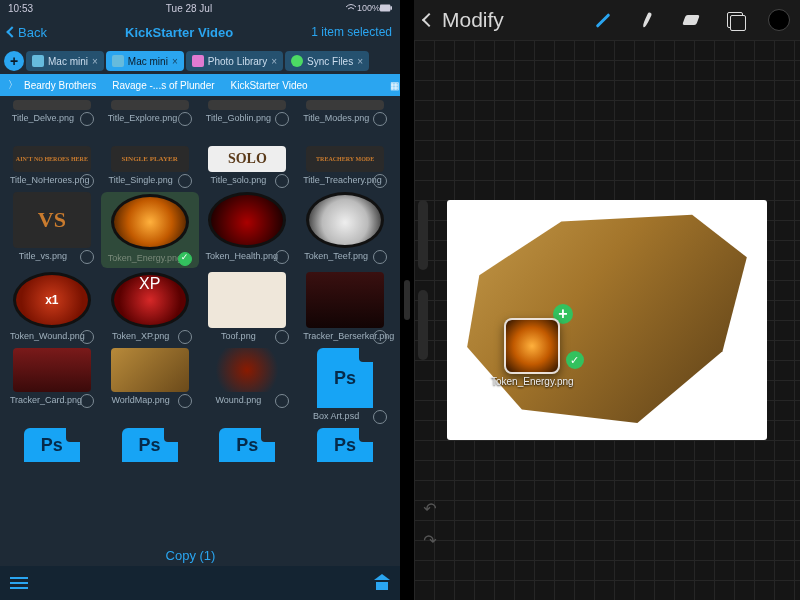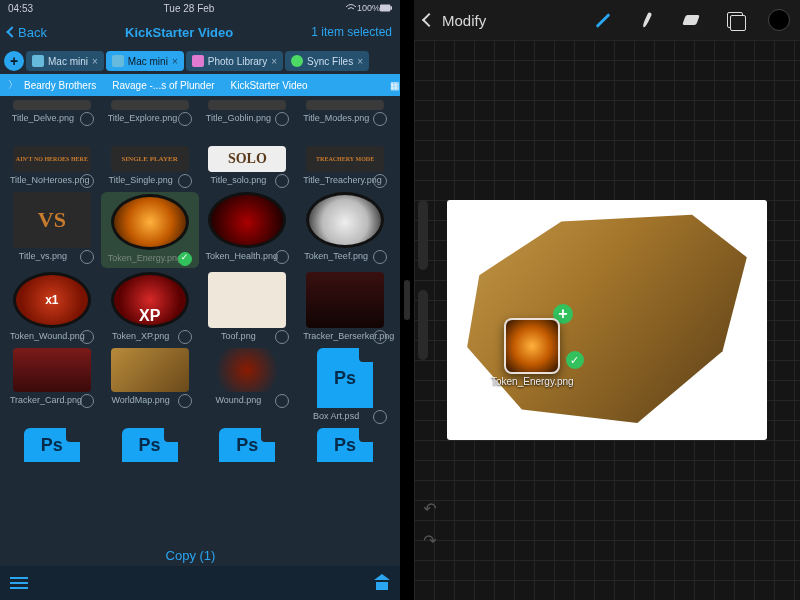--- a/index.html
+++ b/index.html
@@ -68,21 +68,21 @@
   .t-woundimg { background: radial-gradient(circle,#8a1a00 0%, #1e2a36 70%);}
   .t-vs { background:#2a2a2a; color:#c97b2e; font-family:Georgia,serif; font-weight:bold; font-size:22px; display:flex;align-items:center;justify-content:center;text-align:center;}
 
   
   .split { width:14px; background:#000; display:flex; align-items:center; justify-content:center;}
   .split .grip { width:6px;height:40px;background:#2d2d2d;border-radius:3px;}
 
   
   .right-app { flex:1; height:600px; background:#1a1a1a; display:flex; flex-direction:column;}
   .r-top { height:40px; display:flex; align-items:center; justify-content:space-between; padding:0 10px; background:#1a1a1a;}
-  .r-top .left { display:flex; align-items:center; gap:8px; color:#d7d7d7; font-size:15px;}
+  .r-top .left { display:flex; align-items:center; gap:8px; color:#d7d7d7; font-size:21px;}
   .r-top .tools { display:flex; align-items:center; gap:22px;}
   .r-chev { display:inline-block; width:10px;height:10px;border-left:2px solid #d7d7d7;border-bottom:2px solid #d7d7d7;transform:rotate(45deg);}
   .tool { width:22px;height:22px; display:flex;align-items:center;justify-content:center;}
   .brush { width:18px;height:3px;background:#2aa5f0;border-radius:2px;transform:rotate(-45deg);}
   .eyedrop { width:4px;height:16px;background:#ddd;border-radius:2px 2px 50% 50%; transform:rotate(25deg);}
   .eraser { width:14px;height:10px;background:#ddd;transform:skewX(-20deg);border-radius:2px;}
   .layers { position:relative;width:16px;height:16px;}
   .layers::before,.layers::after{content:"";position:absolute;width:14px;height:14px;border:1.5px solid #ddd;border-radius:2px;}
   .layers::before{top:0;left:0;} .layers::after{top:3px;left:3px;background:#1a1a1a;}
   .color-swatch { width:22px;height:22px;border-radius:50%;background:#000;border:1px solid #444;}
@@ -108,22 +108,22 @@
   .drop-plus { position:absolute; left:106px; top:104px; width:20px;height:20px;border-radius:50%;background:#33c15e;color:#fff;display:flex;align-items:center;justify-content:center;font-weight:bold;}
   .bot-tools { position:absolute; left:6px; bottom:50px; display:flex; flex-direction:column; gap:12px;}
   .bt { width:20px;height:20px;color:#555;font-size:16px;display:flex;align-items:center;justify-content:center;}
 </style>
 </head>
 <body>
 
 <div class="left-app">
 
   <div class="statusbar">
-    <span>04:53</span>
-    <span>Tue 28 Feb</span>
+    <span>10:53</span>
+    <span>Tue 28 Jul</span>
     <span class="right">
       <svg class="wifi" viewBox="0 0 12 8">
           <path d="M1 3 Q6 -2 11 3 M3 5 Q6 2 9 5 M6 7 L6 7" stroke="#ccd" fill="none" stroke-width="1"></path>
         </svg>
       <span style="font-size:9px">100%</span>
       <svg class="batt" viewBox="0 0 14 8">
           <rect x="0" y="0" width="12" height="8" rx="1" fill="#ccd"></rect>
           <rect x="12" y="2" width="2" height="4" fill="#ccd"></rect>
         </svg>
     </span>
@@ -263,21 +263,21 @@
       <div class="cell">
           <div class="thumb big t-token t-wound" style="color:#fff;font-weight:bold;font-size:12px;display:flex;align-items:center;justify-content:center">
             <span>x1</span>
           </div>
           <div class="labrow">
             <div class="fname">Token_Wound.png</div>
             <div class="sel-circle"></div>
           </div>
         </div>
       <div class="cell">
-          <div class="thumb big t-token t-xp" style="color:#fff;font-weight:bold;font-size:16px;display:flex;align-items:flex-end;justify-content:center">
+          <div class="thumb big t-token t-xp" style="color:#fff;font-weight:normal;font-size:16px;display:flex;align-items:flex-start;justify-content:center">
             <span>XP</span>
           </div>
           <div class="labrow">
             <div class="fname">Token_XP.png</div>
             <div class="sel-circle"></div>
           </div>
         </div>
       <div class="cell">
           <div class="thumb big t-toof"></div>
           <div class="labrow">

